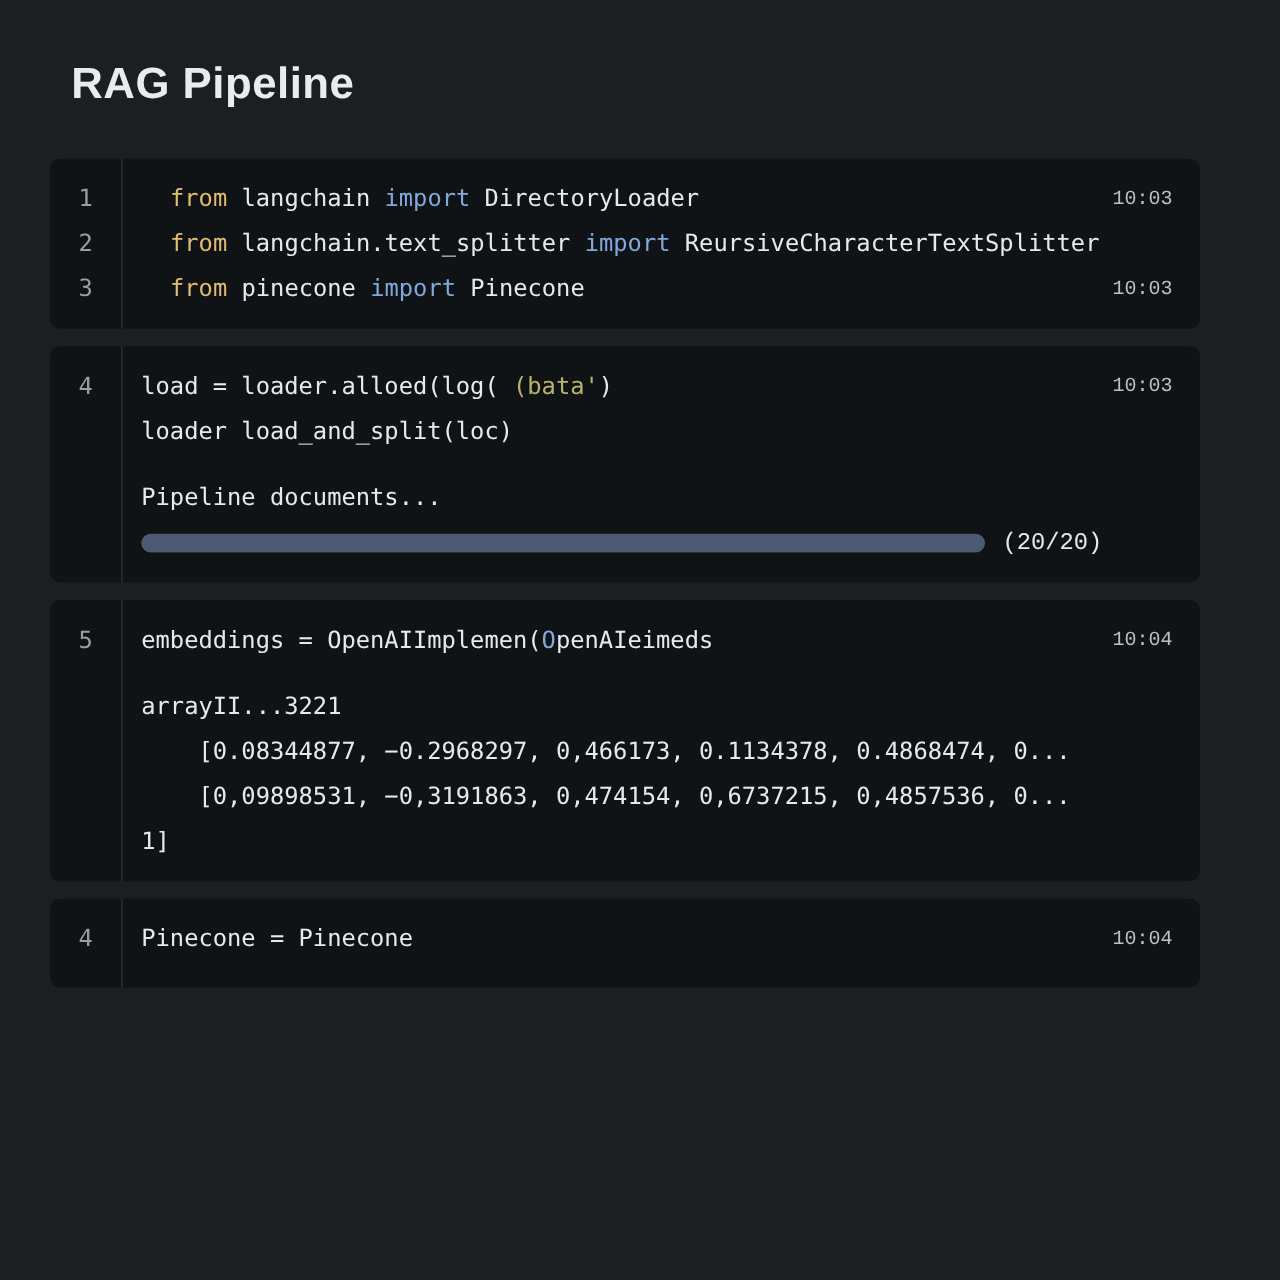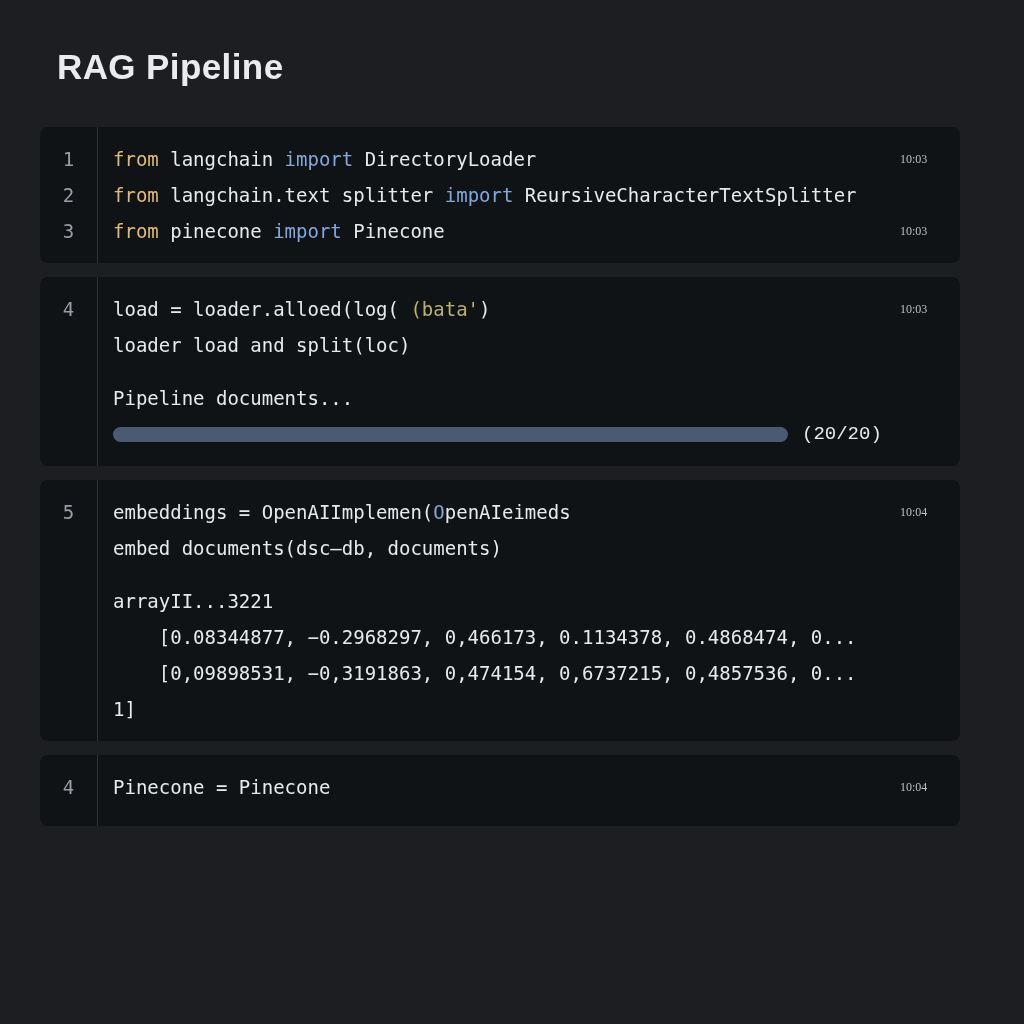--- a/index.html
+++ b/index.html
@@ -46,28 +46,28 @@
   }
   .code{
     padding-left:16px;
     font-family:"DejaVu Sans Mono",monospace;
     font-size:19px;color:var(--plain);
     white-space:pre;
     overflow:hidden;
   }
   .code.progress{display:flex;align-items:center;gap:14px;}
   .seg-plain{color:var(--plain);}
-  .seg-kw{color:var(--kw);}
+  .seg-kw{color:var(--kw);margin-left:23px;}
   .seg-imp{color:var(--imp);}
   .seg-str{color:var(--str);}
   .seg-num{color:var(--num);}
   .time{
-    font-family:Liberation Serif, serif;
-    font-size:12px;color:var(--time);
-    padding-right:22px;min-width:60px;text-align:left;
+    font-family:Liberation Mono, monospace;
+    font-size:16px;color:var(--time);
+    padding-right:22px;min-width:60px;text-align:center;
     align-self:start;line-height:36px;
   }
   .pbar{
     width:675px;height:15px;border-radius:8px;
     background:var(--barTrack);overflow:hidden;flex:none;
   }
   .pfill{height:100%;background:var(--barFill);border-radius:8px;}
   .plabel{
     font-family:Liberation Mono, monospace;
     font-size:19px;color:var(--plain);
@@ -119,25 +119,20 @@
           <div class="code progress"><div class="pbar"><div class="pfill" style="width: 100%;"></div></div><span class="plabel">(20/20)</span></div>
           <div class="time"></div>
         </div>
       </div>
       <div class="block">
         <div class="row">
           <div class="gutter">5</div>
           <div class="code"><span class="seg-plain">embeddings = OpenAIImplemen(</span><span class="seg-imp">O</span><span class="seg-plain">penAIeimeds</span></div>
           <div class="time">10:04</div>
         </div>
-        <div class="row">
-          <div class="gutter"></div>
-          <div class="code"><span class="seg-plain">embed_documents(dsc–db, documents)</span></div>
-          <div class="time"></div>
-        </div>
         <div class="spacer" style="height: 17px;"></div>
         <div class="row">
           <div class="gutter"></div>
           <div class="code"><span class="seg-plain">arrayII...3221</span></div>
           <div class="time"></div>
         </div>
         <div class="row">
           <div class="gutter"></div>
           <div class="code"><span class="seg-plain">    [0.08344877, −0.2968297, 0,466173, 0.1134378, 0.4868474, 0...</span></div>
           <div class="time"></div>

